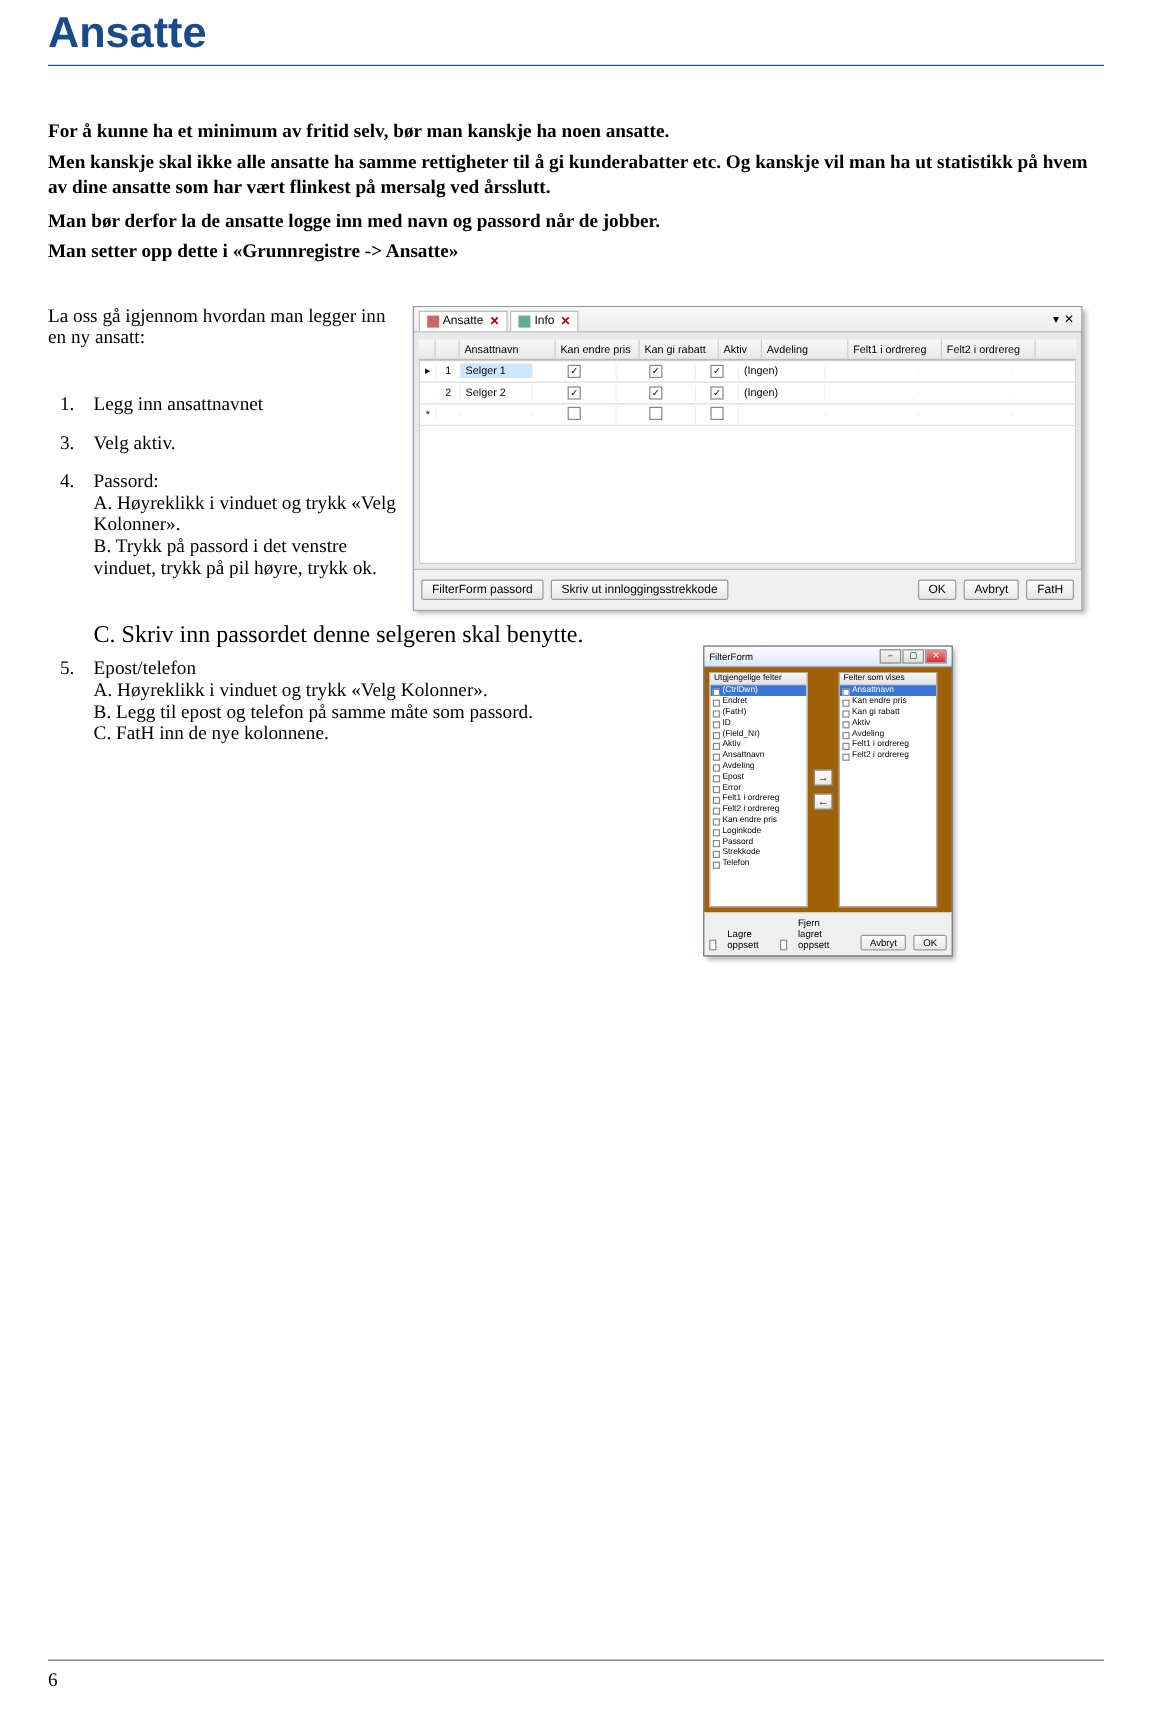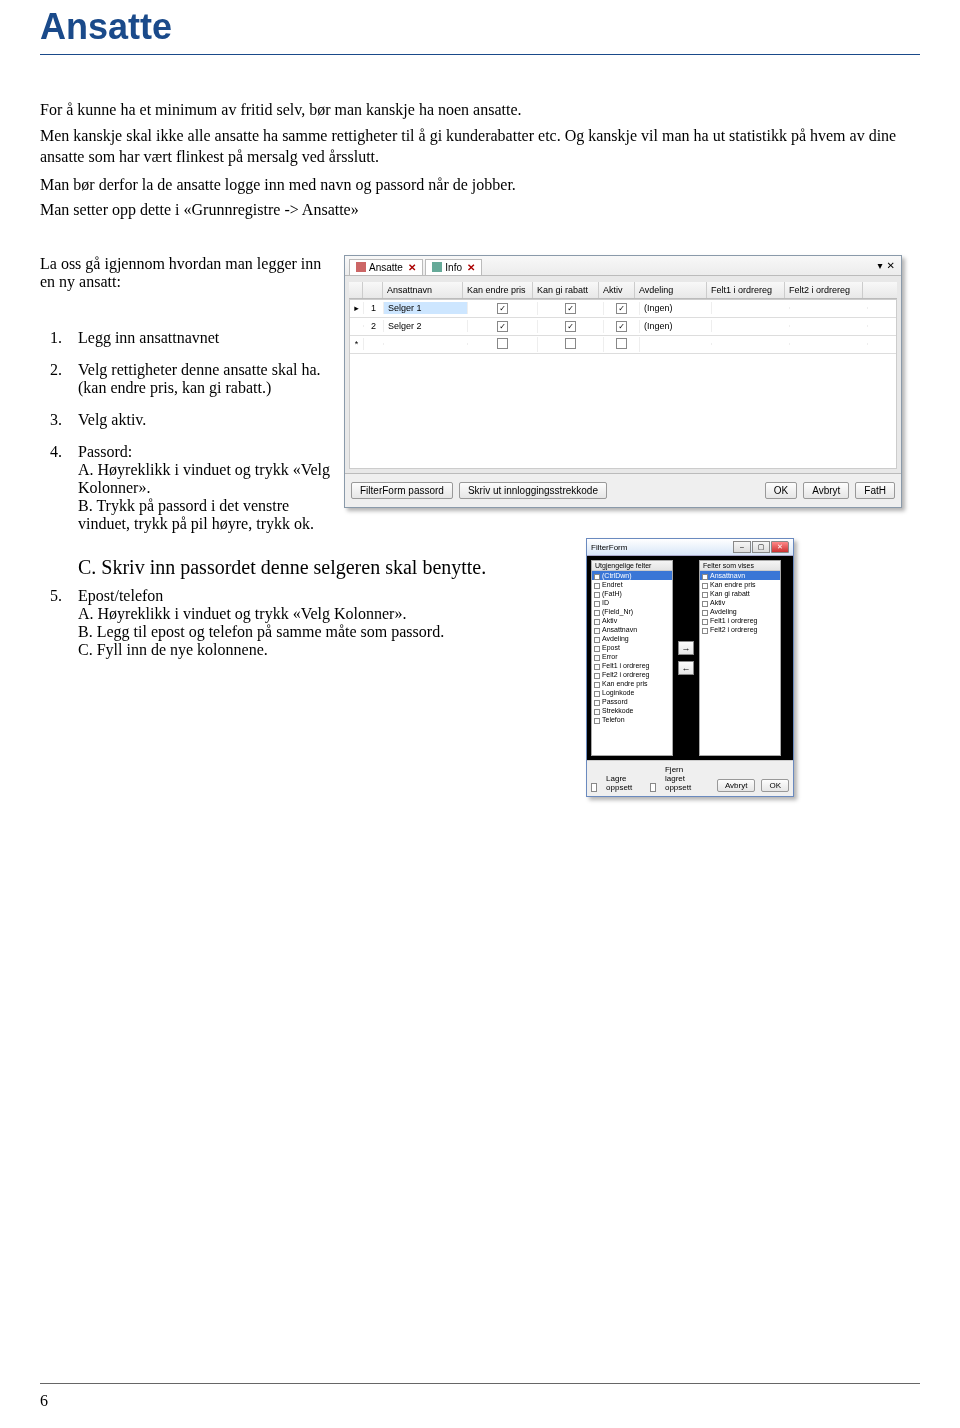--- a/index.html
+++ b/index.html
@@ -1,19 +1,19 @@
 <!DOCTYPE html>
 <html><head>
 <meta charset="utf-8">
 <style>
 * { box-sizing: border-box; margin: 0; padding: 0; }
 body { width: 960px; height: 1428px; background: #fff; font-family: Georgia, 'Times New Roman', serif; color: #000; position: relative; padding: 0 40px; }
 .title { font-size: 36px; font-weight: bold; color: #1a4a8a; font-family: Verdana, Geneva, sans-serif; padding-top: 6px; }
 .hr-top { border: none; border-top: 1px solid #1a4a8a; margin-top: 6px; margin-bottom: 44px; }
-.body-text { font-size: 16px; line-height: 1.35; max-width: 880px; font-family: Georgia, serif; }
+.body-text { font-size: 16px; line-height: 1.35; max-width: 880px; font-family: Georgia, serif; font-weight: bold; }
 .body-text p { margin-bottom: 4px; }
 .body-text p.gap { margin-top: 6px; }
 .intro-para { margin-top: 18px; font-size: 16px; }
 .content-row { display: flex; margin-top: 34px; gap: 14px; }
 .left-col { width: 290px; flex-shrink: 0; }
 .right-col { flex: 1; }
 .ol { list-style: none; padding-left: 20px; font-size: 16px; }
 .ol > li { margin-bottom: 14px; position: relative; padding-left: 18px; }
 .ol > li::before { content: attr(data-num) "."; position: absolute; left: -10px; }
 .sub { margin-left: 0; }
@@ -28,29 +28,29 @@
 .tab-icon { width: 10px; height: 10px; background: #c66; }
 .tab-icon2 { width: 10px; height: 10px; background: #6a9; }
 .close-x { color: #a00; font-weight: bold; margin-left: 2px; }
 .pin-area { position: absolute; top: 4px; right: 6px; font-size: 10px; display: flex; gap: 4px; }
 .grid-head { display: flex; background: linear-gradient(#f8f8f8,#e8e8e8); border-bottom: 1px solid #bbb; margin: 6px 4px 0 4px; }
 .gh-cell { border-right: 1px solid #ccc; padding: 3px 4px; font-size: 9px; white-space: nowrap; }
 .gh0 { width: 14px; } .gh1 { width: 20px; } .gh2 { width: 80px; } .gh3 { width: 70px; } .gh4 { width: 66px; } .gh5 { width: 36px; } .gh6 { width: 72px; } .gh7 { width: 78px; } .gh8 { width: 78px; }
 .grid-body { margin: 0 4px; background: #fff; min-height: 170px; border: 1px solid #ccc; }
 .grid-row { display: flex; border-bottom: 1px solid #ddd; align-items: center; height: 18px; }
 .gc { font-size: 9px; padding: 1px 4px; border-right: 1px solid #eee; white-space: nowrap; overflow: hidden; }
-.gc0 { width: 14px; text-align: center; } .gc1 { width: 20px; text-align: center; } .gc2 { width: 84px; } .gc3 { width: 70px; text-align: center; } .gc4 { width: 66px; text-align: center; } .gc5 { width: 36px; text-align: center; } .gc6 { width: 72px; } .gc7 { width: 78px; } .gc8 { width: 78px; }
+.gc0 { width: 14px; text-align: center; } .gc1 { width: 20px; text-align: center; } .gc2 { width: 60px; } .gc3 { width: 70px; text-align: center; } .gc4 { width: 66px; text-align: center; } .gc5 { width: 36px; text-align: center; } .gc6 { width: 72px; } .gc7 { width: 78px; } .gc8 { width: 78px; }
 .sel { background: #cde6ff; }
 .cb { display:inline-block; width: 11px; height: 11px; border: 1px solid #888; background: #fff; line-height: 9px; font-size: 8px; text-align: center; }
 .app-buttons { padding: 8px 6px; display: flex; gap: 6px; align-items: center; border-top: 1px solid #bbb; margin-top: 4px; background: #efefef; }
 .btn { background: linear-gradient(#fdfdfd,#e6e6e6); border: 1px solid #999; padding: 2px 8px; font-size: 10px; border-radius: 2px; }
 .spacer { flex: 1; }
 
 
-.dialog { position: absolute; top: 538px; left: 586px; width: 208px; border: 1px solid #6a8abf; background: #000000; box-shadow: 3px 3px 4px rgba(0,0,0,0.3); font-family: Tahoma, sans-serif; font-size: 8px; }
+.dialog { position: absolute; top: 538px; left: 586px; width: 208px; border: 1px solid #6a8abf; background: #a16207; box-shadow: 3px 3px 4px rgba(0,0,0,0.3); font-family: Tahoma, sans-serif; font-size: 8px; }
 .dlg-title { background: linear-gradient(#fff,#d8e6f8); padding: 2px 4px; display: flex; align-items: center; border-bottom: 1px solid #aac; }
 .dlg-title-txt { flex: 1; font-size: 8px; }
 .winbtns { display: flex; gap: 1px; }
 .winbtn { width: 18px; height: 12px; border: 1px solid #888; background: linear-gradient(#f6f6f6,#ddd); font-size: 7px; text-align: center; line-height: 10px; }
 .winbtn.red { background: linear-gradient(#f88,#c33); color: #fff; border-radius: 0 2px 0 0; }
 .dlg-body { display: flex; padding: 4px; gap: 4px; }
 .dlg-list { width: 82px; background: #fff; border: 1px solid #aaa; height: 196px; overflow: hidden; }
 .dlg-list-head { background: linear-gradient(#f4f4f4,#e4e4e4); font-size: 7px; padding: 1px 3px; border-bottom: 1px solid #ccc; }
 .dlg-list ul { list-style: none; }
 .dlg-list li { font-size: 7px; padding: 1px 3px 1px 10px; white-space: nowrap; position: relative; }
@@ -77,21 +77,20 @@
   <p>Men kanskje skal ikke alle ansatte ha samme rettigheter til å gi kunderabatter etc. Og kanskje vil man ha ut statistikk på hvem av dine ansatte som har vært flinkest på mersalg ved årsslutt.</p>
   <p class="gap">Man bør derfor la de ansatte logge inn med navn og passord  når de jobber.</p>
   <p>Man setter opp dette i «Grunnregistre -&gt; Ansatte»</p>
 </div>
 
 <div class="content-row">
   <div class="left-col">
     <p class="intro-para" style="margin-top:0;">La oss gå igjennom hvordan man legger inn en ny ansatt:</p>
     <ol class="ol" style="margin-top:38px;">
       <li data-num="1">Legg inn ansattnavnet</li>
-      <li data-num="2">Velg rettigheter denne ansatte skal ha. (kan endre pris, kan gi rabatt.)</li>
       <li data-num="3">Velg aktiv.</li>
       <li data-num="4">
         <span>Passord:</span>
         <div class="sub">A. Høyreklikk i vinduet og trykk «Velg Kolonner».</div>
         <div class="sub">B. Trykk på passord i det venstre vinduet, trykk på pil høyre, trykk ok.</div>
       </li>
     </ol>
   </div>
   <div class="right-col">
     <div class="appwin">
@@ -170,21 +169,21 @@
 </div>
 
 <div class="second-block">
   <div class="left-col2">
     <div class="full-width-text">C. Skriv inn passordet denne selgeren skal benytte.</div>
     <ol class="ol" style="margin-top:8px;">
       <li data-num="5">
         <span>Epost/telefon</span>
         <div class="sub">A. Høyreklikk i vinduet og trykk «Velg Kolonner».</div>
         <div class="sub">B. Legg til epost og telefon på samme måte som passord.</div>
-        <div class="sub">C. Fyll inn de nye kolonnene.</div>
+        <div class="sub">C. FatH inn de nye kolonnene.</div>
       </li>
     </ol>
   </div>
 </div>
 
 <div class="dialog">
   <div class="dlg-title">
     <span class="dlg-title-txt">FilterForm</span>
     <div class="winbtns">
       <div class="winbtn">–</div>

